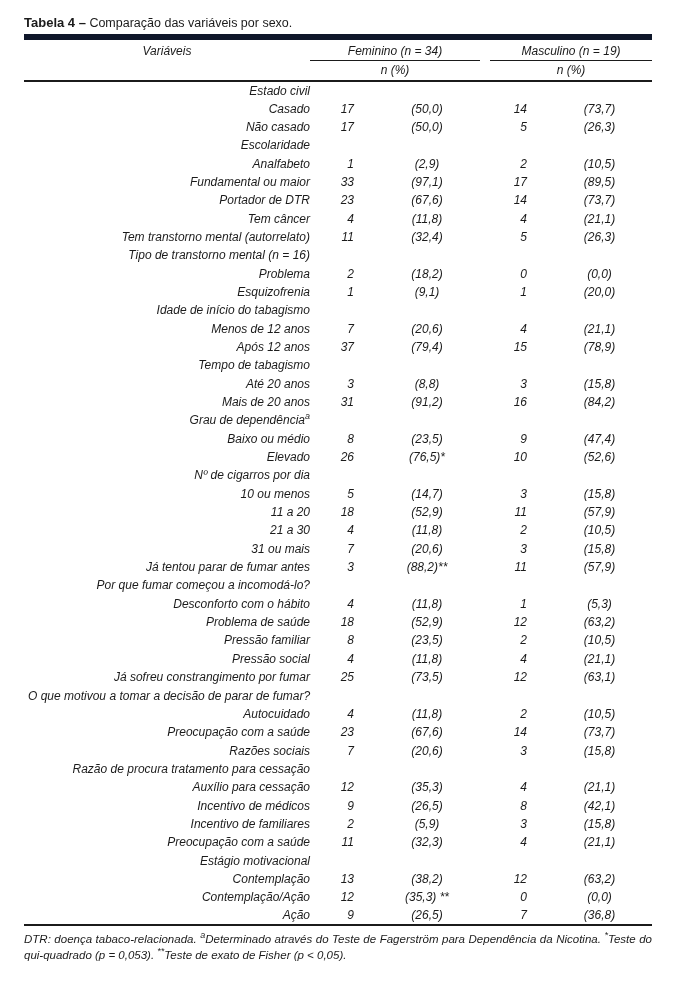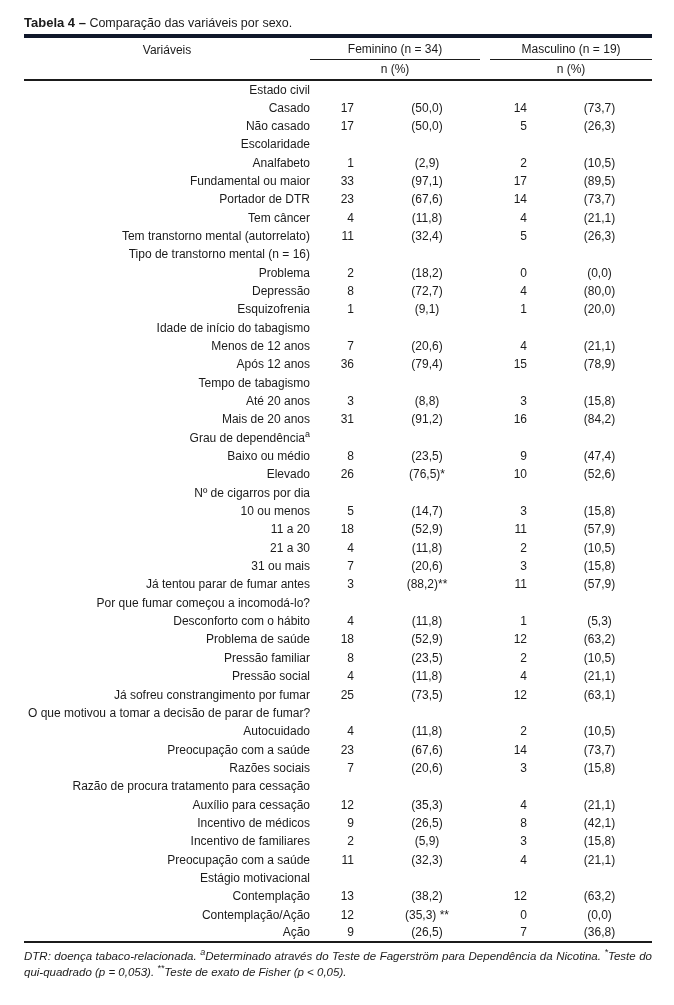--- a/index.html
+++ b/index.html
@@ -17,22 +17,23 @@
     line-height: 14px;
     margin-bottom: 4px;
     white-space: nowrap;
   }
   .caption .cap-label { font-weight: 700; font-size: 13px; }
 
   table.cmp {
     width: 628px;
     border-collapse: collapse;
     table-layout: fixed;
-    border-top: 4px solid #0f172a;
+    border-top: 6px solid #0f172a;
     border-bottom: 2px solid #1b1b1b;
+    font-style: italic;
   }
   col.c-label { width: 286px; }
   col.c-fn   { width: 44px; }
   col.c-fp   { width: 126px; }
   col.c-gap  { width: 10px; }
   col.c-mn   { width: 37px; }
   col.c-mp   { width: 125px; }
 
   thead th {
     font-weight: 400;
@@ -182,28 +183,20 @@
   </tr>
         <tr class="indent">
     <td class="lbl"><span class="lbl-text">Problema</span><sup class="mk"></sup></td>
     <td class="n fn">2</td>
     <td class="pct fp">(18,2)</td>
     <td></td>
     <td class="n mn">0</td>
     <td class="pct mp">(0,0)</td>
   </tr>
         <tr class="indent">
-    <td class="lbl"><span class="lbl-text">Depressão</span><sup class="mk"></sup></td>
-    <td class="n fn">8</td>
-    <td class="pct fp">(72,7)</td>
-    <td></td>
-    <td class="n mn">4</td>
-    <td class="pct mp">(80,0)</td>
-  </tr>
-        <tr class="indent">
     <td class="lbl"><span class="lbl-text">Esquizofrenia</span><sup class="mk"></sup></td>
     <td class="n fn">1</td>
     <td class="pct fp">(9,1)</td>
     <td></td>
     <td class="n mn">1</td>
     <td class="pct mp">(20,0)</td>
   </tr>
         <tr>
     <td class="lbl"><span class="lbl-text">Idade de início do tabagismo</span><sup class="mk"></sup></td>
     <td class="n fn"></td>
@@ -215,21 +208,21 @@
         <tr class="indent">
     <td class="lbl"><span class="lbl-text">Menos de 12 anos</span><sup class="mk"></sup></td>
     <td class="n fn">7</td>
     <td class="pct fp">(20,6)</td>
     <td></td>
     <td class="n mn">4</td>
     <td class="pct mp">(21,1)</td>
   </tr>
         <tr class="indent">
     <td class="lbl"><span class="lbl-text">Após 12 anos</span><sup class="mk"></sup></td>
-    <td class="n fn">36</td>
+    <td class="n fn">37</td>
     <td class="pct fp">(79,4)</td>
     <td></td>
     <td class="n mn">15</td>
     <td class="pct mp">(78,9)</td>
   </tr>
         <tr>
     <td class="lbl"><span class="lbl-text">Tempo de tabagismo</span><sup class="mk"></sup></td>
     <td class="n fn"></td>
     <td class="pct fp"></td>
     <td></td>

